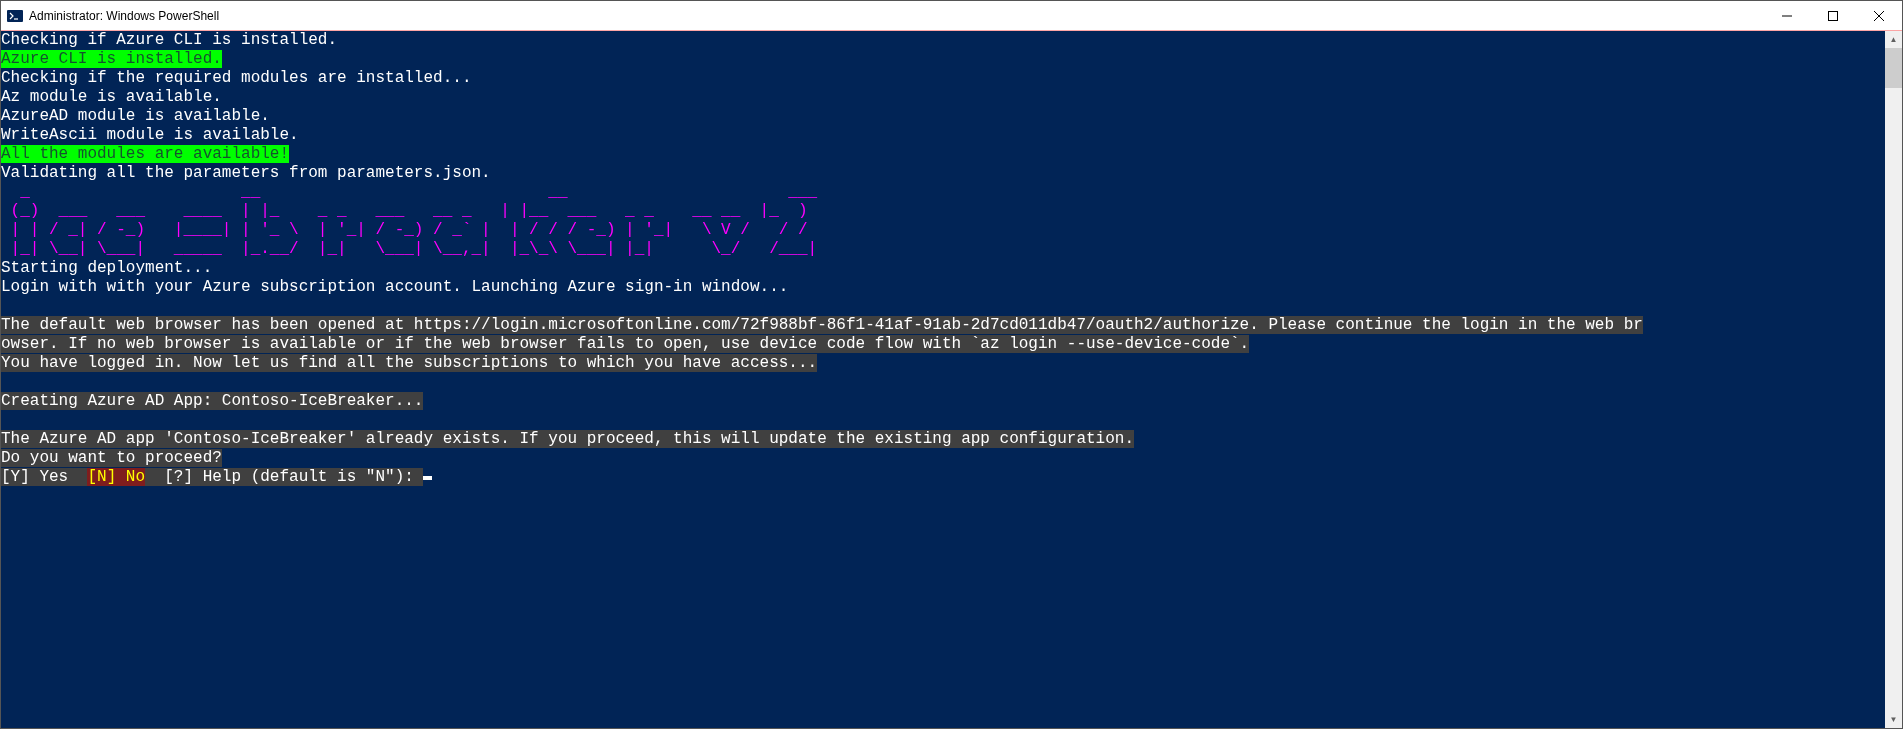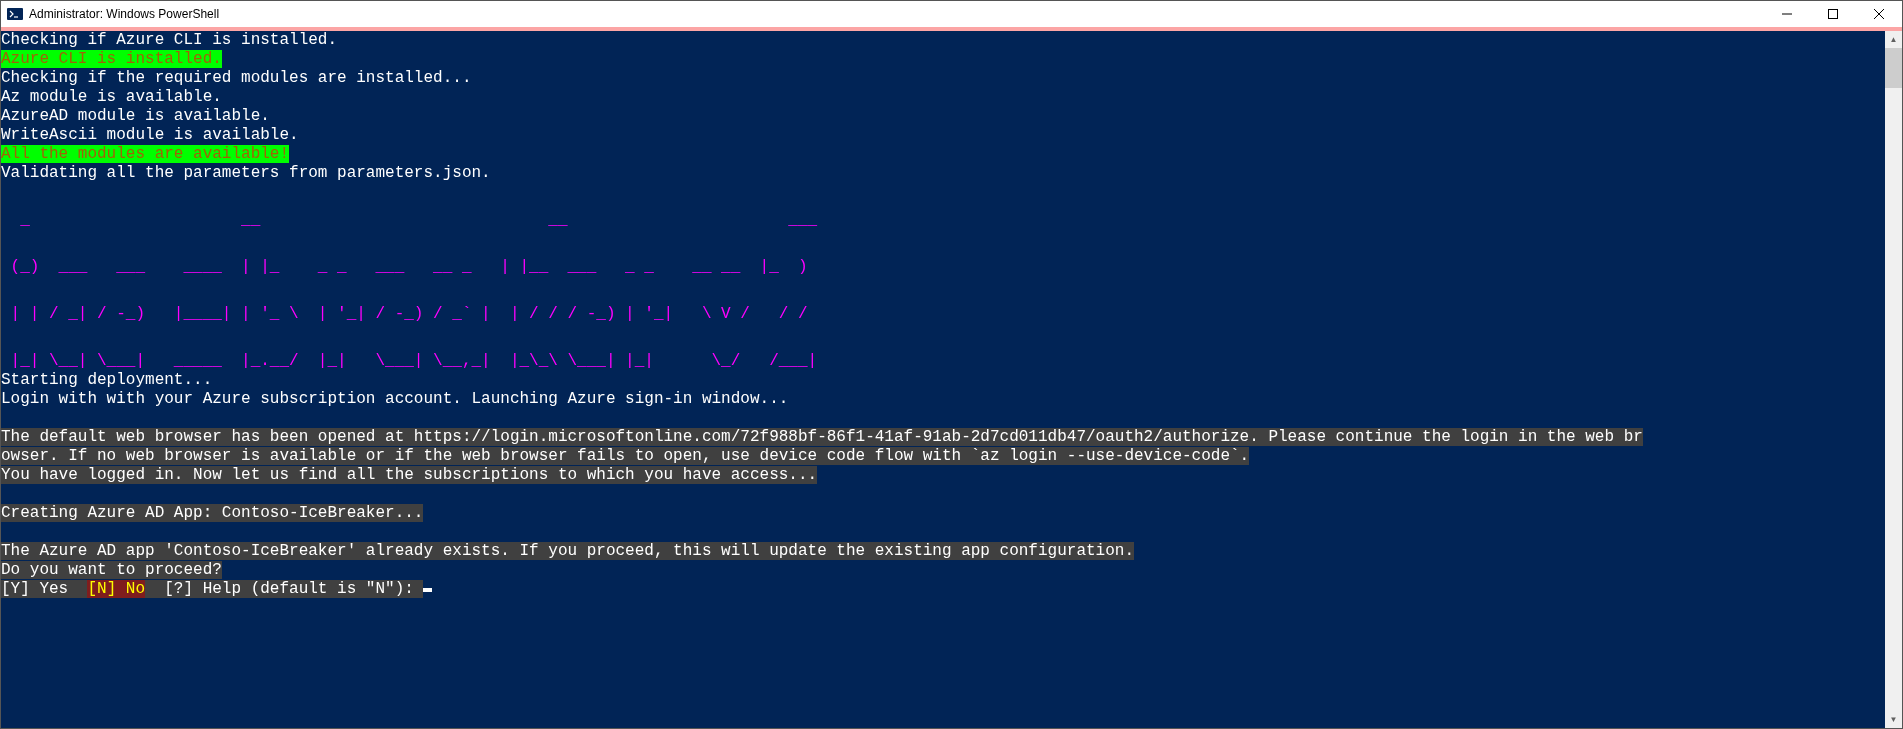--- a/index.html
+++ b/index.html
@@ -22,21 +22,21 @@
       display: flex;
       flex-direction: column;
       background: #ffffff;
     }
     .titlebar {
       height: 30px;
       background: #ffffff;
       display: flex;
       align-items: center;
       padding-left: 6px;
-      border-bottom: 4px solid #fca5a5;
+      border-bottom: 1px solid #fca5a5;
     }
     .titlebar-icon {
       width: 16px;
       height: 16px;
       margin-right: 6px;
       display: flex;
       align-items: center;
       justify-content: center;
     }
     .titlebar-title {
@@ -95,25 +95,24 @@
     .scroll-thumb {
       position: absolute;
       top: 17px;
       width: 100%;
       height: 40px;
       background: #cdcdcd;
       cursor: pointer;
     }
     .hl-green {
       background: #00ff00;
-      color: #a16207;
+      color: #14532d;
     }
     .magenta {
       color: #ff00ff;
-      margin-top: 28px;
     }
     .hl-black {
       background: #404040;
       color: #ffffff;
     }
     .hl-black-yellow {
       background: #7f1d1d;
       color: #ffff00;
     }
     .cursor {

